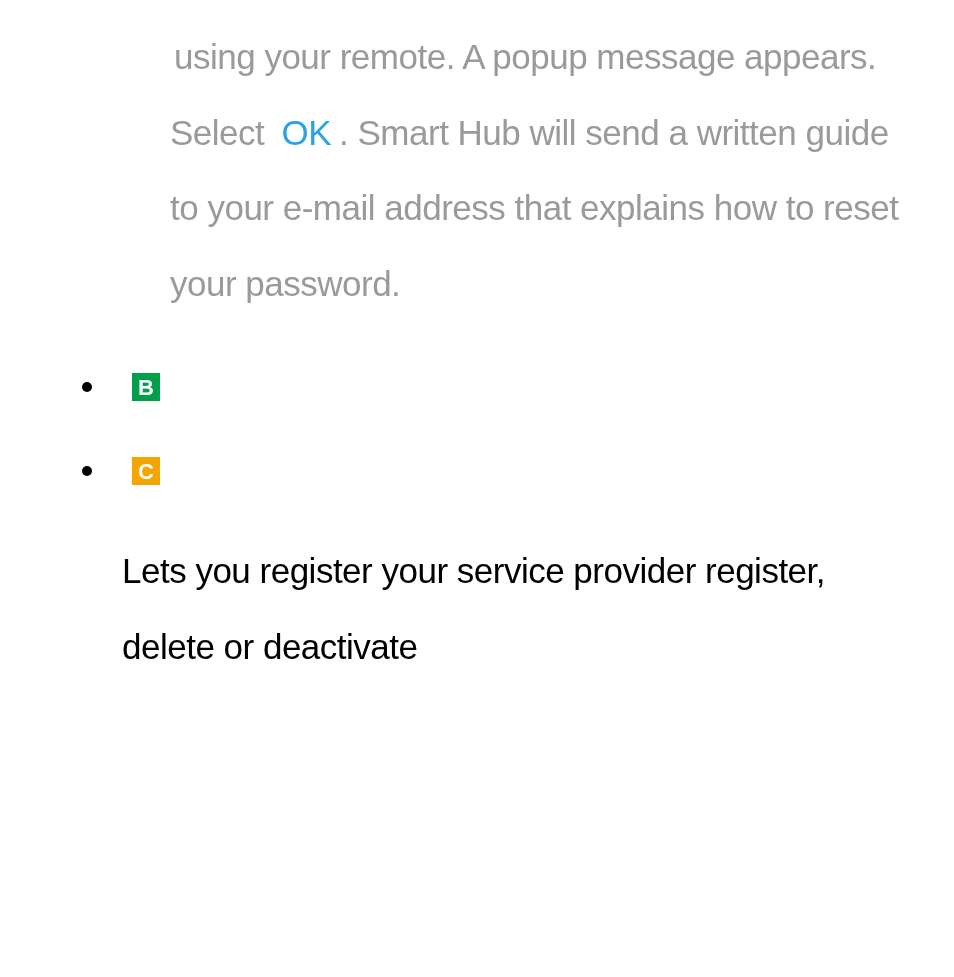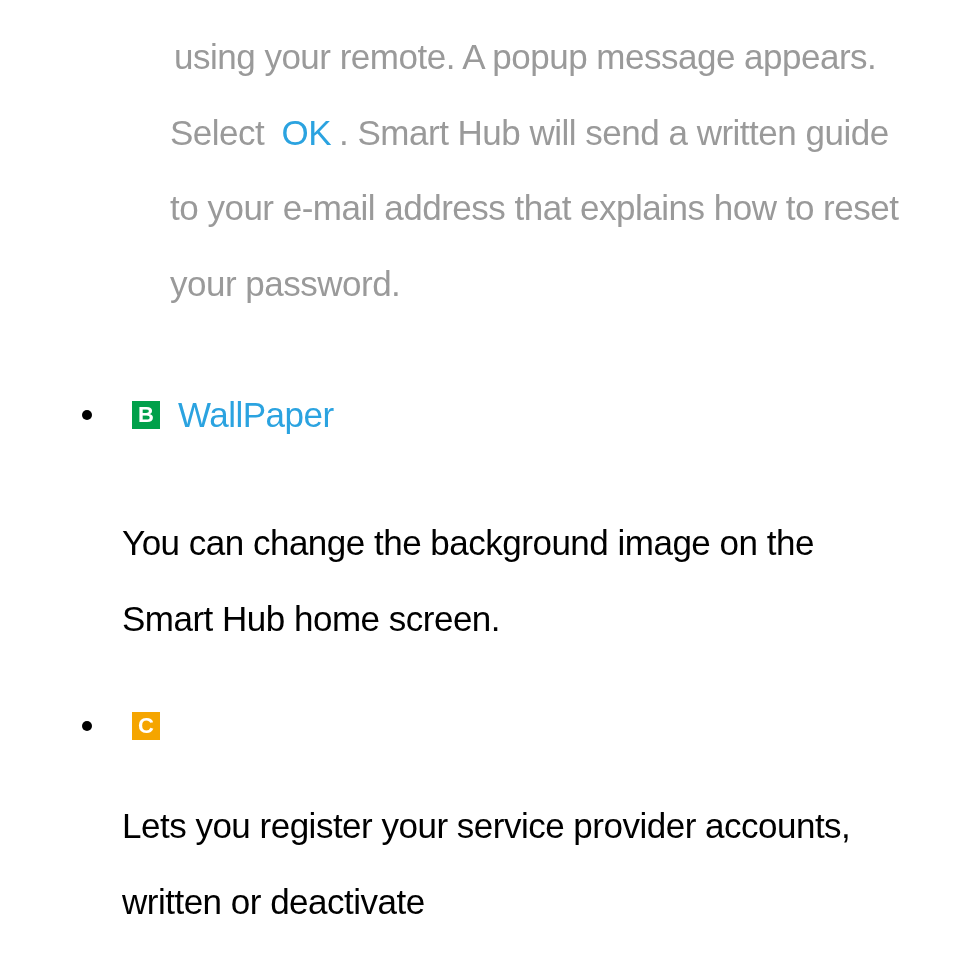--- a/index.html
+++ b/index.html
@@ -72,26 +72,24 @@
 <div class="container">
 
   <p class="top-paragraph">
     <span>using your remote. A popup message appears. Select </span><span class="highlight-ok">OK</span><span>. Smart Hub will send a written guide to your e-mail address that explains how to reset your password.</span>
   </p>
 
   <div class="bullet-section">
     <div class="bullet-header">
       <span class="dot"></span>
       <span class="badge badge-b">B</span>
-      <span class="bullet-title">WallPaper</span>
     </div>
-    <p class="bullet-body">You can change the background image on the Smart Hub home screen.</p>
   </div>
 
   <div class="bullet-section">
     <div class="bullet-header">
       <span class="dot"></span>
       <span class="badge badge-c">C</span>
     </div>
-    <p class="bullet-body">Lets you register your service provider accounts, written or deactivate</p>
+    <p class="bullet-body">Lets you register your service provider register, delete or deactivate</p>
   </div>
 
 </div>
 
 </body></html>

